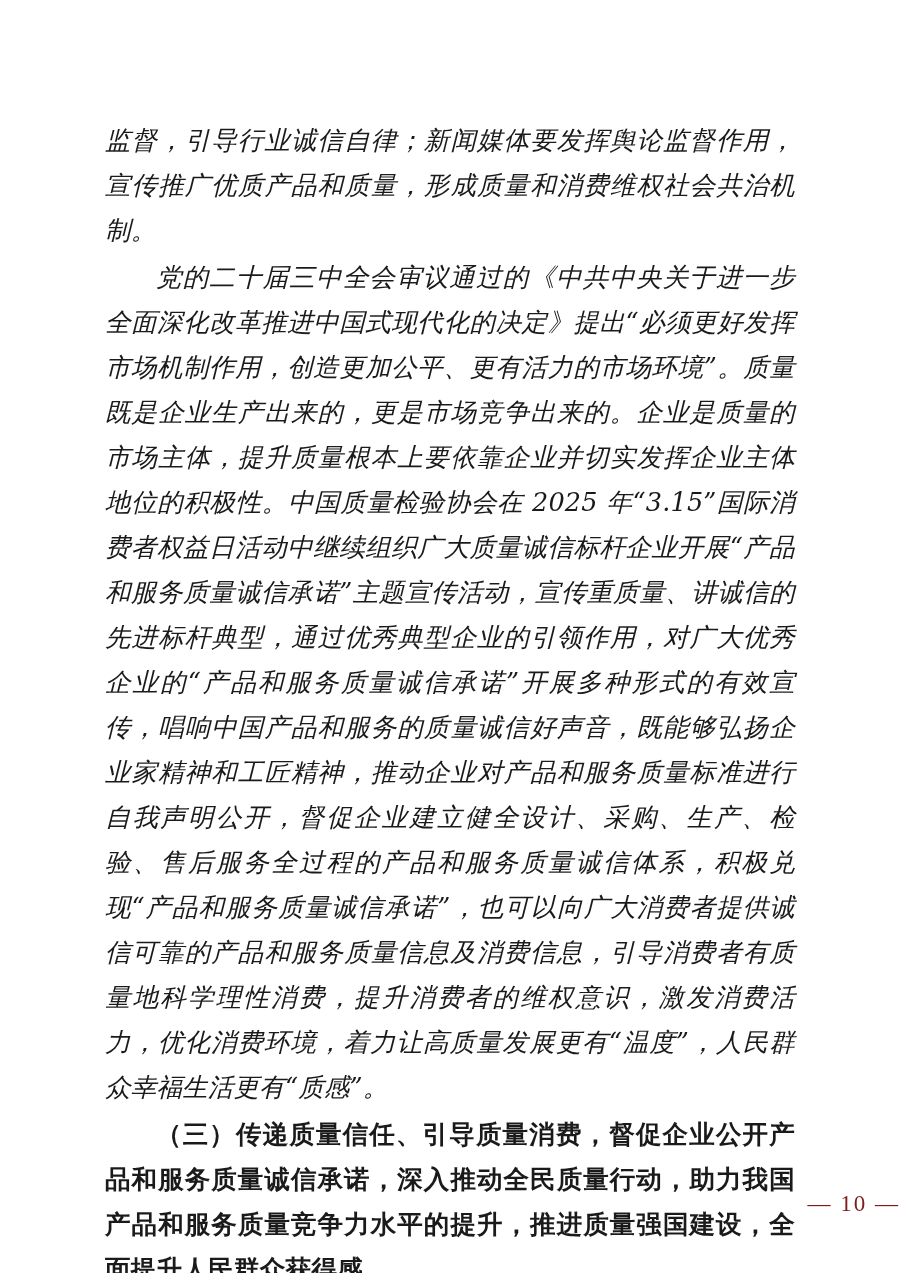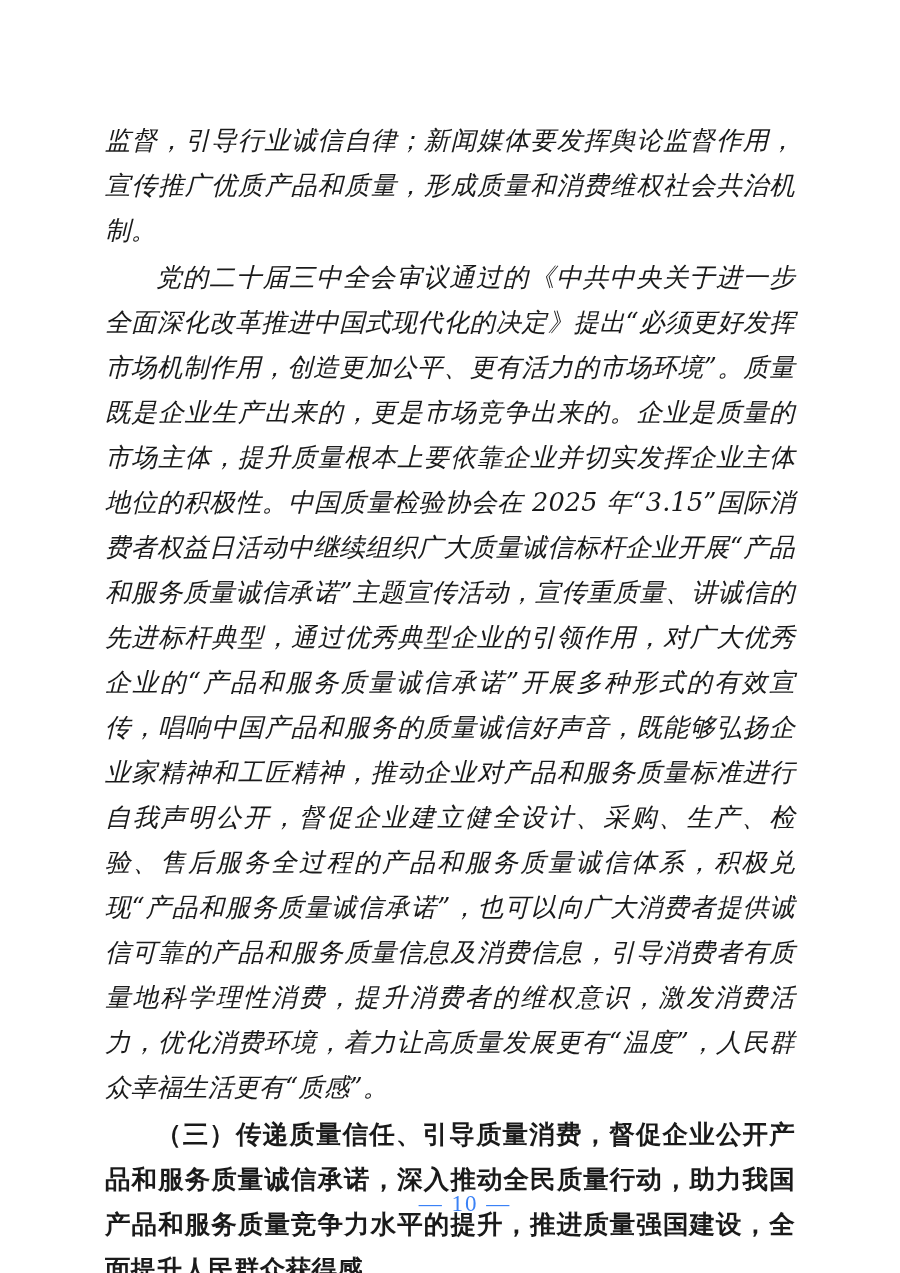--- a/index.html
+++ b/index.html
@@ -45,24 +45,24 @@
   p.heading {
     font-weight: bold;
     text-indent: 51px;
     letter-spacing: 0.3px;
   }
   .page-number {
     position: absolute;
     left: 0;
     right: 0;
     bottom: 56px;
-    text-align: center;
+    text-align: right;
     font-size: 23px;
     font-family: "Liberation Serif", "DejaVu Serif", serif;
-    color: #3b82f6;
+    color: #7f1d1d;
     letter-spacing: 2px;
     padding-left: 30px;
   }
 </style>
 </head>
 <body>
 
 <div class="page">
   <div class="doc-body">
     <p class="kai">监督，引导行业诚信自律；新闻媒体要发挥舆论监督作用，宣传推广优质产品和质量，形成质量和消费维权社会共治机制。</p>

